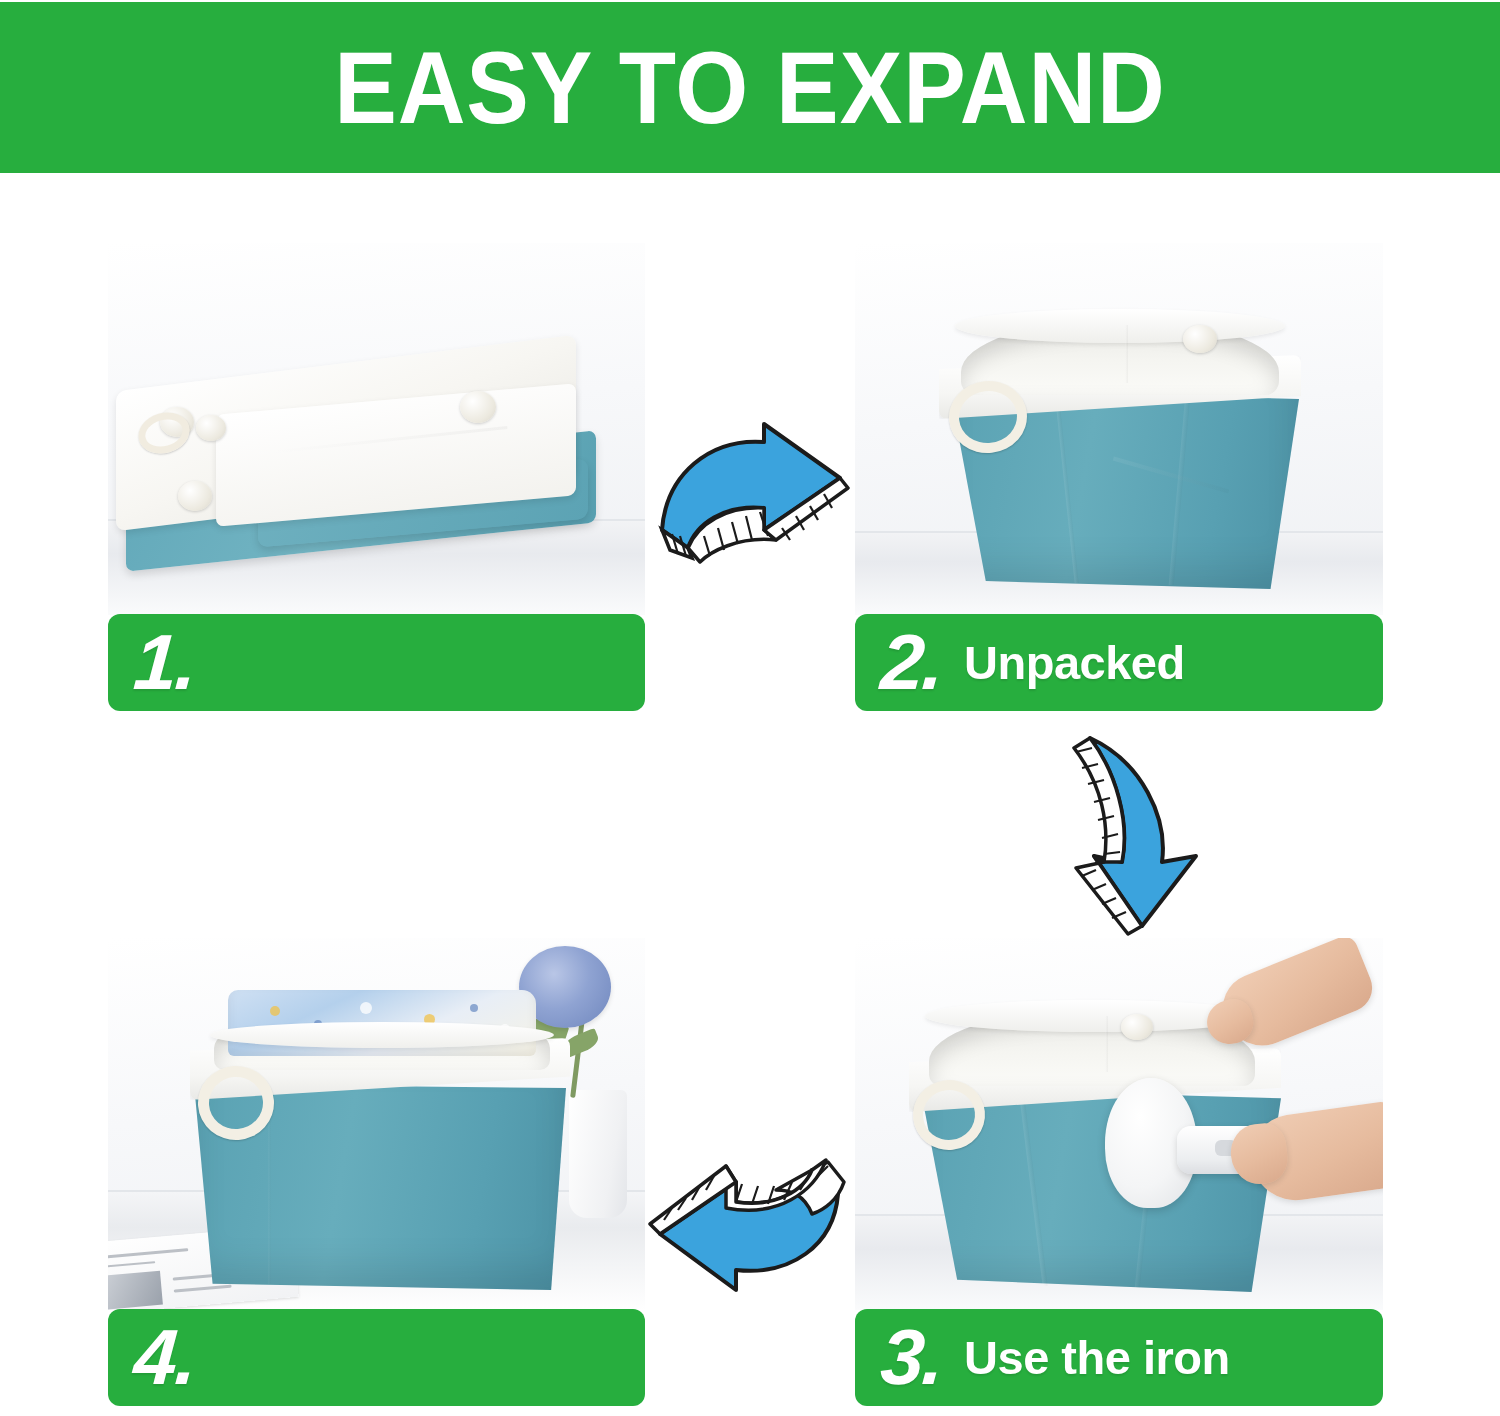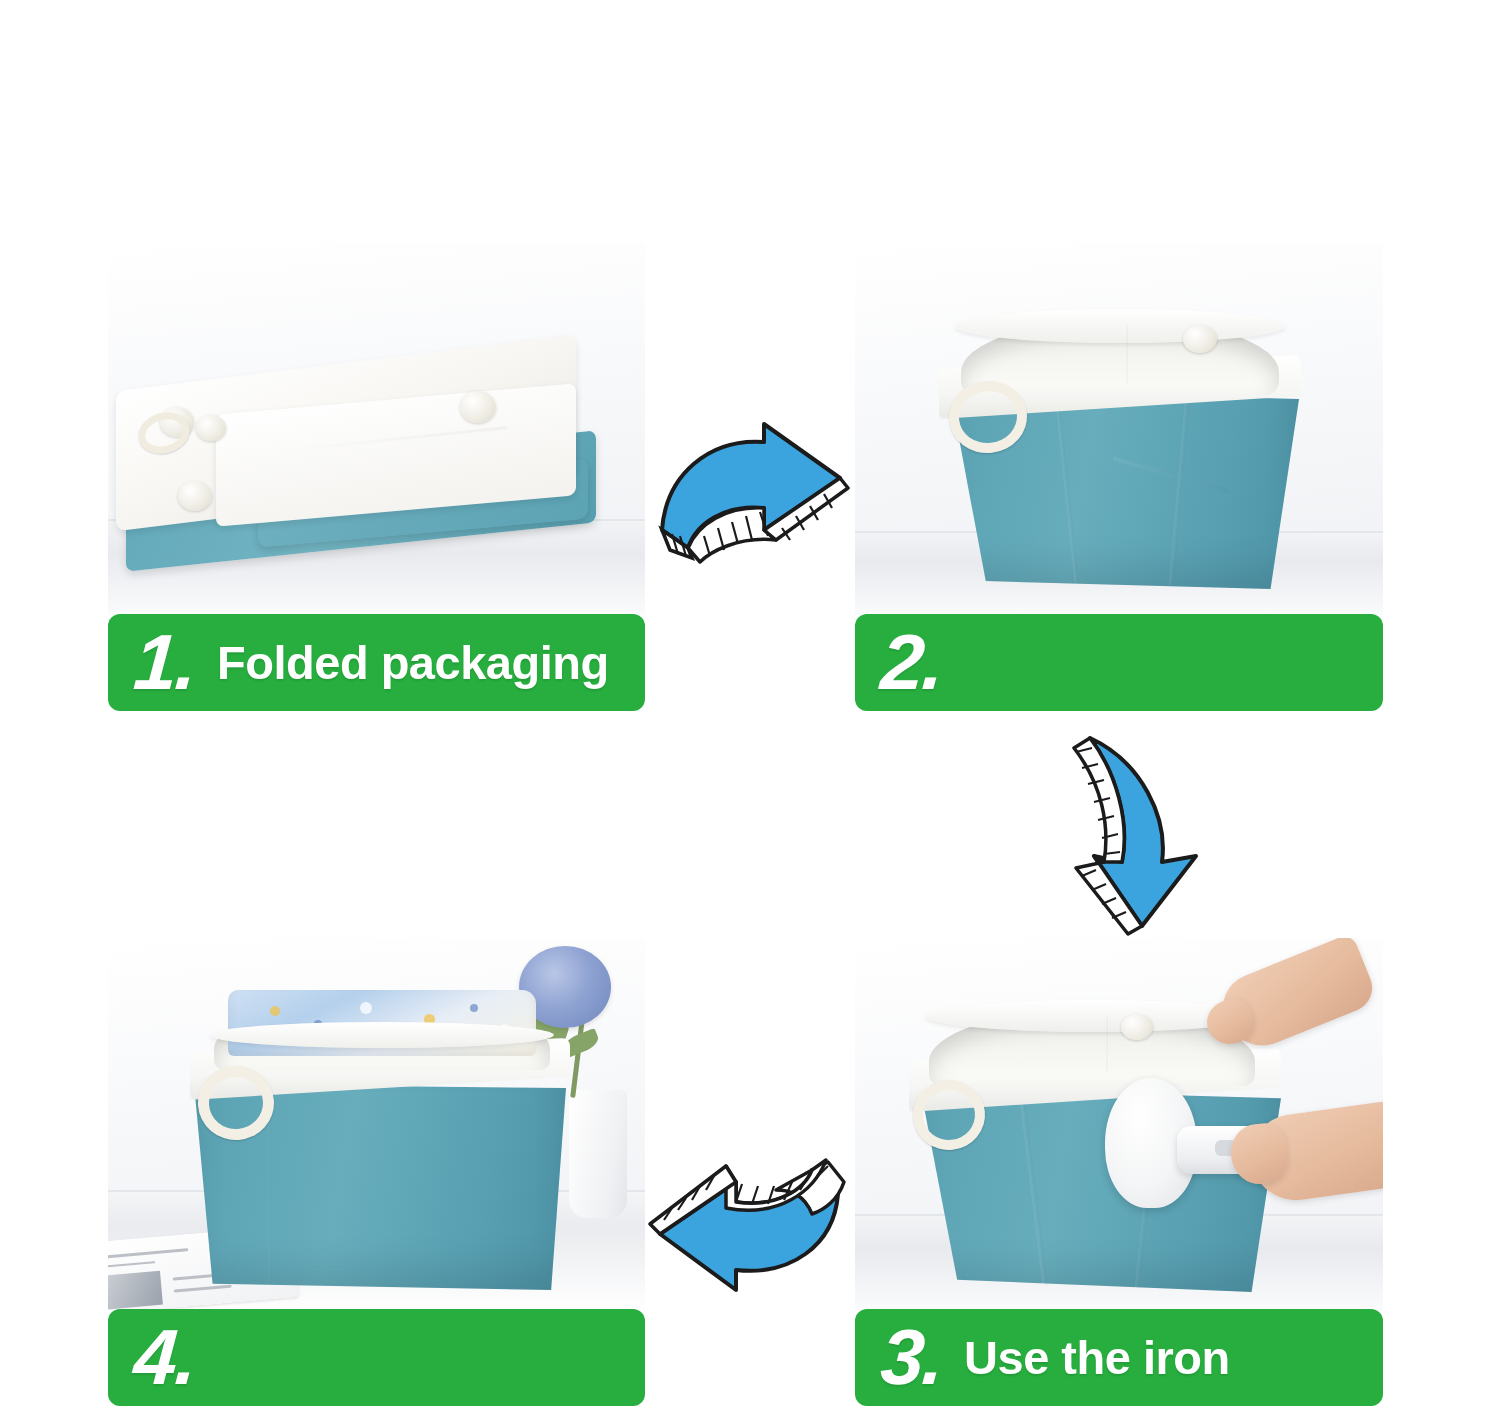--- a/index.html
+++ b/index.html
@@ -230,20 +230,23 @@
     background: radial-gradient(circle at 35% 32%,#ffffff,#ece9df 65%,#d9d6cc);
     border-radius: 50%;
     box-shadow: 0 1px 3px rgba(0,0,0,0.18);
   }
 </style>
 </head>
 <body>
 
 <div id="page">
 
+  <div class="header-banner">
+    <div class="header-title">EASY TO EXPAND</div>
+  </div>
 
   <div class="step-card c1">
     <div class="photo">
       <div class="scene">
         <div class="bg-wall"></div>
         <div class="bg-table" style="height:96px;"></div>
 
         <div class="fold-teal" style="left:18px; top:212px; width:470px; height:92px; border-radius:8px; transform:skewY(-6deg);"></div>
         <div class="fold-teal" style="left:150px; top:230px; width:330px; height:60px; border-radius:10px; transform:skewY(-5deg); background:linear-gradient(115deg,#6eb0bf,#5ca3b4);"></div>
 
@@ -253,21 +256,20 @@
         <div class="knot" style="left:52px; top:164px; width:34px; height:30px;"></div>
         <div class="knot" style="left:88px; top:172px; width:30px; height:26px;"></div>
         <div class="knot" style="left:70px; top:238px; width:34px; height:30px;"></div>
         <div class="knot" style="left:352px; top:148px; width:36px; height:32px;"></div>
         <div class="rope" style="left:30px; top:170px; width:52px; height:40px; border-width:7px; border-color:#f1ece0; border-radius:50%; transform:rotate(-16deg);"></div>
         <div class="crease" style="left:150px; top:196px; width:250px; height:3px; opacity:.35; transform:rotate(-6deg);"></div>
       </div>
     </div>
     <div class="caption-bar">
       <span class="caption-num">1.</span>
-      <span class="caption-label">Folded packaging</span>
     </div>
   </div>
 
   <div class="step-card c2">
     <div class="photo">
       <div class="scene">
         <div class="bg-wall"></div>
         <div class="bg-table" style="height:84px;"></div>
         <div class="basket" style="left:70px; top:60px; width:392px; height:286px;">
 
@@ -284,20 +286,21 @@
 
           <div class="crease" style="left:200px; top:22px; width:3px; height:58px; opacity:.40;"></div>
 
           <div class="rope" style="left:24px; top:78px; width:78px; height:72px; border-width:10px; transform:rotate(-6deg);"></div>
           <div class="knot" style="left:258px; top:22px; width:34px; height:28px;"></div>
         </div>
       </div>
     </div>
     <div class="caption-bar">
       <span class="caption-num">2.</span>
+      <span class="caption-label">Unpacked</span>
     </div>
   </div>
 
   <div class="step-card c4">
     <div class="photo">
       <div class="scene">
         <div class="bg-wall"></div>
 
         <div class="bg-table" style="height:120px; background:linear-gradient(180deg,#f4f5f7 0%,#e9ebee 30%,#ffffff 100%);"></div>
 

